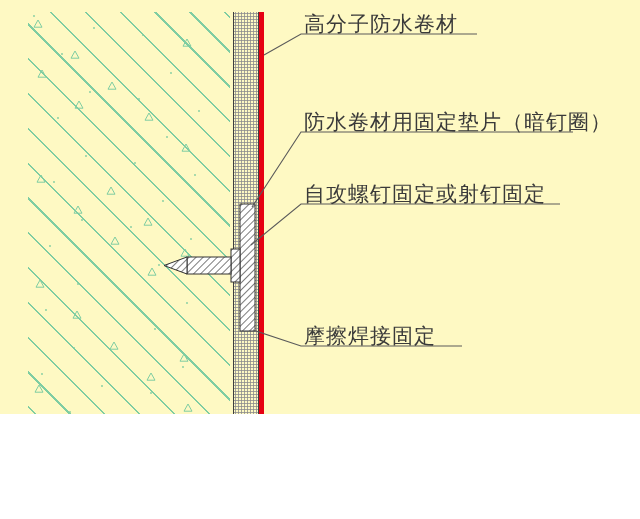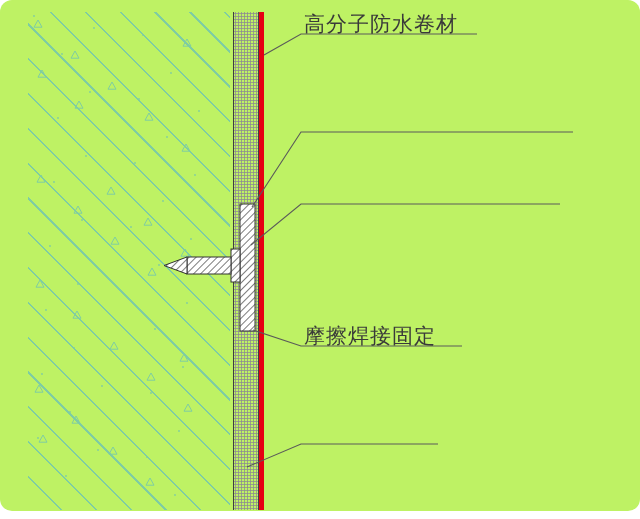--- a/index.html
+++ b/index.html
@@ -1,18 +1,18 @@
 <!DOCTYPE html>
 <html><head>
 <meta charset="utf-8">
 <style>
   html,body{margin:0;padding:0;background:#ffffff;}
   .stage{
-    position:relative;width:640px;height:511px;background:#bef264;
-    overflow:hidden;font-family:"Liberation Sans",sans-serif;border-radius:12px;
+    position:relative;width:640px;height:414px;background:#fef9c3;
+    overflow:hidden;font-family:"Liberation Sans",sans-serif;
   }
   
   .wall{
     position:absolute;left:28px;top:12px;width:202px;height:498px;
     background:repeating-linear-gradient(
       45deg,
       rgba(0,0,0,0) 0px, rgba(0,0,0,0) 23px,
       #7fcda2 23px, #7fcda2 24.6px);
   }
   
@@ -135,15 +135,17 @@
     <g fill="none" stroke="#5a5a5a" stroke-width="1.1">
       <polyline points="264,55 301,34 477,34"></polyline>
       <polyline points="252,207 301,132 573,132"></polyline>
       <polyline points="251,245 301,204 560,204"></polyline>
       <polyline points="253,330 301,346 462,346"></polyline>
       <polyline points="247,467 301,444 438,444"></polyline>
     </g>
   </svg>
 
   <div class="lbl l1">高分子防水卷材</div>
+  <div class="lbl l2">防水卷材用固定垫片（暗钉圈）</div>
+  <div class="lbl l3">自攻螺钉固定或射钉固定</div>
   <div class="lbl l4">摩擦焊接固定</div>
 
 </div>
 
 </body></html>

